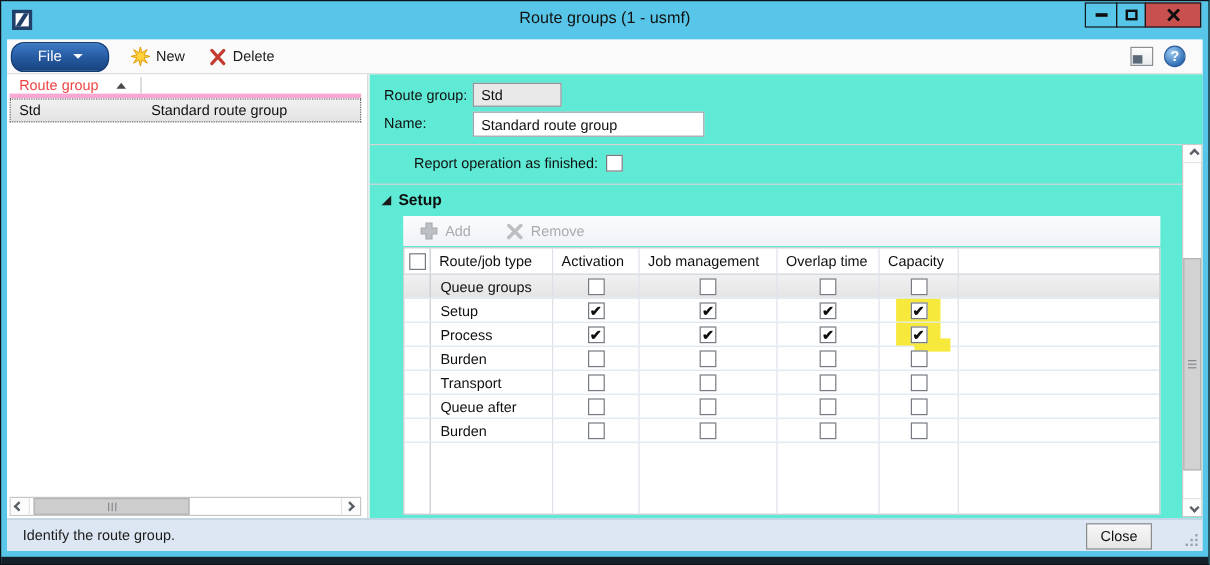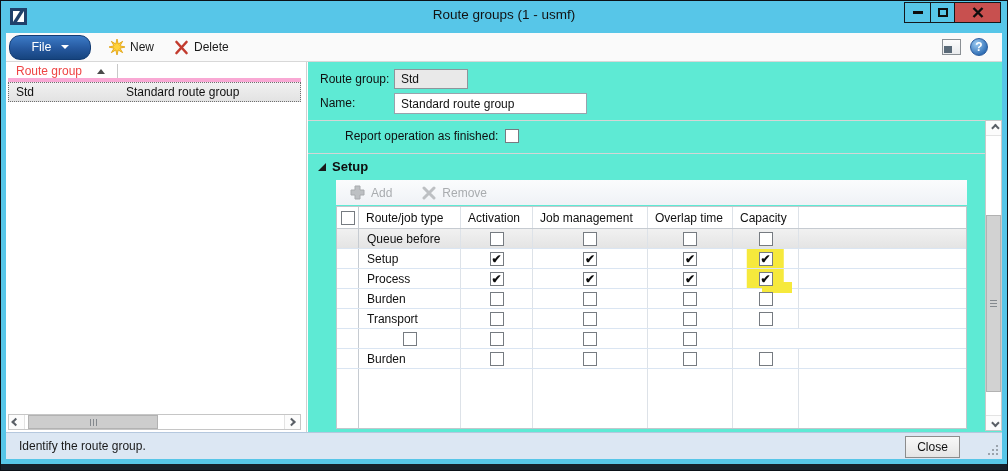--- a/index.html
+++ b/index.html
@@ -258,21 +258,21 @@
             </div>
             <div class="ghcell">Route/job type</div>
             <div class="ghcell">Activation</div>
             <div class="ghcell">Job management</div>
             <div class="ghcell">Overlap time</div>
             <div class="ghcell">Capacity</div>
             <div class="ghcell last"></div>
           </div>
           <div id="setup-rows" style="display:contents;"><div class="gcols srow sel">
                 <div class="gcell cbcol"></div>
-                <div class="gcell typecell">Queue before</div>
+                <div class="gcell typecell">Queue groups</div>
                 <div class="gcell ckcell">
                   <span class="cb"></span>
                 </div>
                 <div class="gcell ckcell">
                   <span class="cb"></span>
                 </div>
                 <div class="gcell ckcell">
                   <span class="cb"></span>
                 </div>
                 <div class="gcell ckcell">
@@ -341,20 +341,21 @@
                 </div>
                 <div class="gcell ckcell">
                   <span class="cb"></span>
                 </div>
                 <div class="gcell ckcell">
                   <span class="cb"></span>
                 </div>
                 <div class="gcell lastcell"></div>
               </div><div class="gcols srow">
                 <div class="gcell cbcol"></div>
+                <div class="gcell typecell">Queue after</div>
                 <div class="gcell ckcell">
                   <span class="cb"></span>
                 </div>
                 <div class="gcell ckcell">
                   <span class="cb"></span>
                 </div>
                 <div class="gcell ckcell">
                   <span class="cb"></span>
                 </div>
                 <div class="gcell ckcell">

